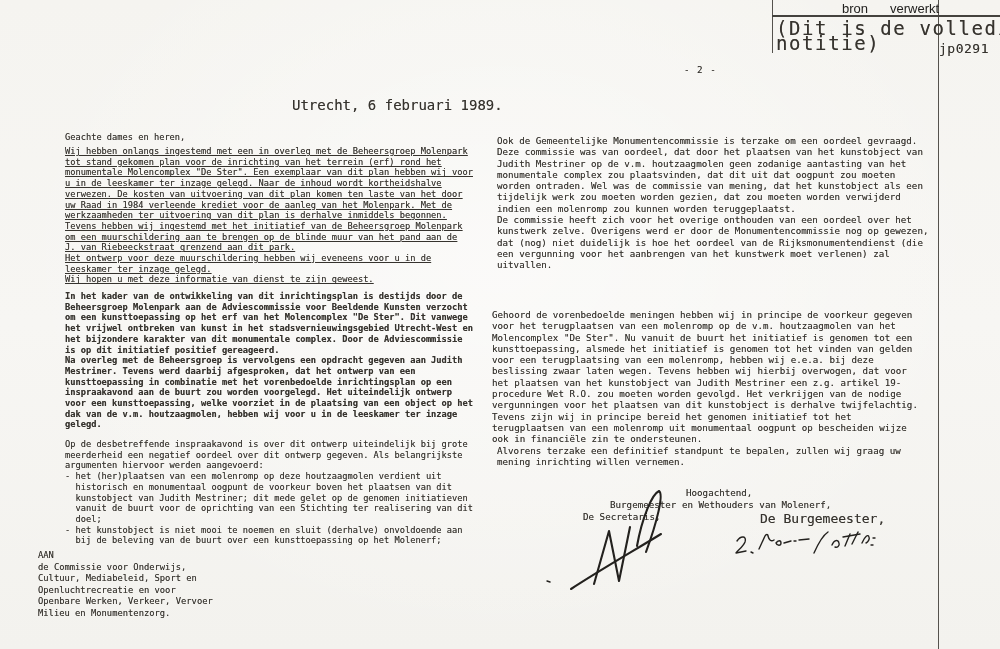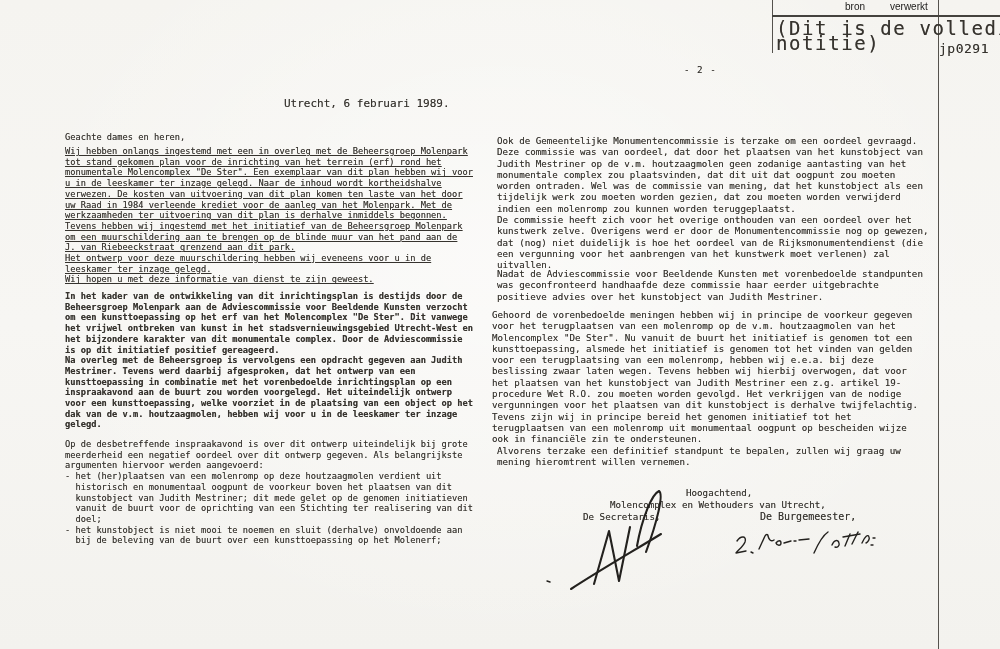--- a/index.html
+++ b/index.html
@@ -16,44 +16,44 @@
   .mono{
     position:absolute;
     font-family:"DejaVu Sans Mono", monospace;
     color:#36332e;
     white-space:pre;
     text-shadow:0 0 .5px rgba(54,51,46,.55);
   }
   .body-left{font-size:8.7px;line-height:10.7px;}
   .body-right{font-size:9.2px;line-height:11.3px;}
   .ref{left:36px;top:8px;font-size:8.8px;line-height:12.2px;}
-  .date{left:284px;top:97px;font-size:11px;}
+  .date{left:292px;top:97px;font-size:14px;}
   .salutation{left:65px;top:132px;font-size:8.7px;}
   .p-l1{left:65px;top:146px;text-decoration:underline;}
   .p-l2{left:65px;top:291px;font-weight:bold;}
   .p-l3{left:65px;top:439px;}
   .aan{left:38px;top:550px;font-size:8.8px;line-height:11.5px;}
   .page2{left:684px;top:64px;font-size:9.2px;letter-spacing:1px;}
   .p-r1{left:497px;top:91px;}
   .p-r2{left:497px;top:135px;}
   .p-r3{left:497px;top:268px;}
   .p-r4{left:492px;top:309px;}
   .p-r5{left:497px;top:445px;}
   .closing1{left:686px;top:487px;font-size:9.2px;}
   .closing2{left:610px;top:499px;font-size:9.2px;}
   .closing3{left:583px;top:511px;font-size:9.2px;}
-  .closing4{left:760px;top:511px;font-size:10px;}
+  .closing4{left:760px;top:511px;font-size:13px;}
   
   .vline-main{position:absolute;left:938px;top:0;width:1px;height:649px;background:#55524d;}
   .vline-left{position:absolute;left:772px;top:0;width:1px;height:53px;background:#55524d;}
   .hline{position:absolute;left:772px;top:15px;width:228px;height:1.5px;background:#44423e;}
   .form-label{
     position:absolute;top:1px;
     font-family:"Liberation Sans", sans-serif;
-    font-size:10px;color:#22211f;
+    font-size:13px;color:#22211f;
   }
   .bron-label{left:772px;width:166px;text-align:center;}
   .verwerkt-label{left:890px;}
   .bron-note{left:776px;top:21px;font-size:19px;line-height:14.5px;letter-spacing:1.6px;}
   .verwerkt-code{left:939px;top:41px;font-size:13px;letter-spacing:.5px;}
   .sig-svg{position:absolute;left:0;top:0;width:1000px;height:649px;pointer-events:none;}
   .sig-svg path{fill:none;stroke:#23211e;stroke-linecap:round;stroke-linejoin:round;}
   .sig-thick{stroke-width:2.1px;}
   .sig-thin{stroke-width:1.4px;}
 </style>
@@ -105,54 +105,57 @@
 meerderheid een negatief oordeel over dit ontwerp gegeven. Als belangrijkste
 argumenten hiervoor werden aangevoerd:
 - het (her)plaatsen van een molenromp op deze houtzaagmolen verdient uit
   historisch en monumentaal oogpunt de voorkeur boven het plaatsen van dit
   kunstobject van Judith Mestriner; dit mede gelet op de genomen initiatieven
   vanuit de buurt voor de oprichting van een Stichting ter realisering van dit
   doel;
 - het kunstobject is niet mooi te noemen en sluit (derhalve) onvoldoende aan
   bij de beleving van de buurt over een kunsttoepassing op het Molenerf;</div>
 
+  <div class="mono aan">AAN
+de Commissie voor Onderwijs,
+Cultuur, Mediabeleid, Sport en
+Openluchtrecreatie en voor
+Openbare Werken, Verkeer, Vervoer
+Milieu en Monumentenzorg.</div>
 
   <div class="mono page2">- 2 -</div>
   <div class="mono body-right p-r2">Ook de Gemeentelijke Monumentencommissie is terzake om een oordeel gevraagd.
 Deze commissie was van oordeel, dat door het plaatsen van het kunstobject van
 Judith Mestriner op de v.m. houtzaagmolen geen zodanige aantasting van het
 monumentale complex zou plaatsvinden, dat dit uit dat oogpunt zou moeten
 worden ontraden. Wel was de commissie van mening, dat het kunstobject als een
 tijdelijk werk zou moeten worden gezien, dat zou moeten worden verwijderd
 indien een molenromp zou kunnen worden teruggeplaatst.
 De commissie heeft zich voor het overige onthouden van een oordeel over het
 kunstwerk zelve. Overigens werd er door de Monumentencommissie nog op gewezen,
 dat (nog) niet duidelijk is hoe het oordeel van de Rijksmonumentendienst (die
 een vergunning voor het aanbrengen van het kunstwerk moet verlenen) zal
 uitvallen.</div>
-  <div class="mono body-right p-r3">Nadat de Adviescommissie voor Beeldende Kunsten met vorenbedoelde standpunten
-was geconfronteerd handhaafde deze commissie haar eerder uitgebrachte
-positieve advies over het kunstobject van Judith Mestriner.</div>
   <div class="mono body-right p-r4">Gehoord de vorenbedoelde meningen hebben wij in principe de voorkeur gegeven
 voor het terugplaatsen van een molenromp op de v.m. houtzaagmolen van het
 Molencomplex "De Ster". Nu vanuit de buurt het initiatief is genomen tot een
 kunsttoepassing, alsmede het initiatief is genomen tot het vinden van gelden
 voor een terugplaatsing van een molenromp, hebben wij e.e.a. bij deze
 beslissing zwaar laten wegen. Tevens hebben wij hierbij overwogen, dat voor
 het plaatsen van het kunstobject van Judith Mestriner een z.g. artikel 19-
 procedure Wet R.O. zou moeten worden gevolgd. Het verkrijgen van de nodige
 vergunningen voor het plaatsen van dit kunstobject is derhalve twijfelachtig.
 Tevens zijn wij in principe bereid het genomen initiatief tot het
 terugplaatsen van een molenromp uit monumentaal oogpunt op bescheiden wijze
 ook in financiële zin te ondersteunen.</div>
   <div class="mono body-right p-r5">Alvorens terzake een definitief standpunt te bepalen, zullen wij graag uw
-mening hieromtrent willen vernemen.</div>
+mening inrichting willen vernemen.</div>
 
   <div class="mono closing1">Hoogachtend,</div>
-  <div class="mono closing2">Molencomplex en Wethouders van Utrecht,</div>
+  <div class="mono closing2">Burgemeester en Wethouders van Molenerf,</div>
   <div class="mono closing3">De Secretaris,</div>
   <div class="mono closing4">De Burgemeester,</div>
 
   <svg class="sig-svg" viewBox="0 0 1000 649">
     <g>
       <path class="sig-thick" d="M594,584 L609,531 L619,581 L630,527"></path>
       <path class="sig-thick" d="M637,546 C642,518 652,494 659,491 C664,494 657,522 646,552"></path>
       <path class="sig-thick" d="M571,589 C600,570 635,550 661,534"></path>
       <path class="sig-thin" d="M547,581 l3,1"></path>
     </g>

